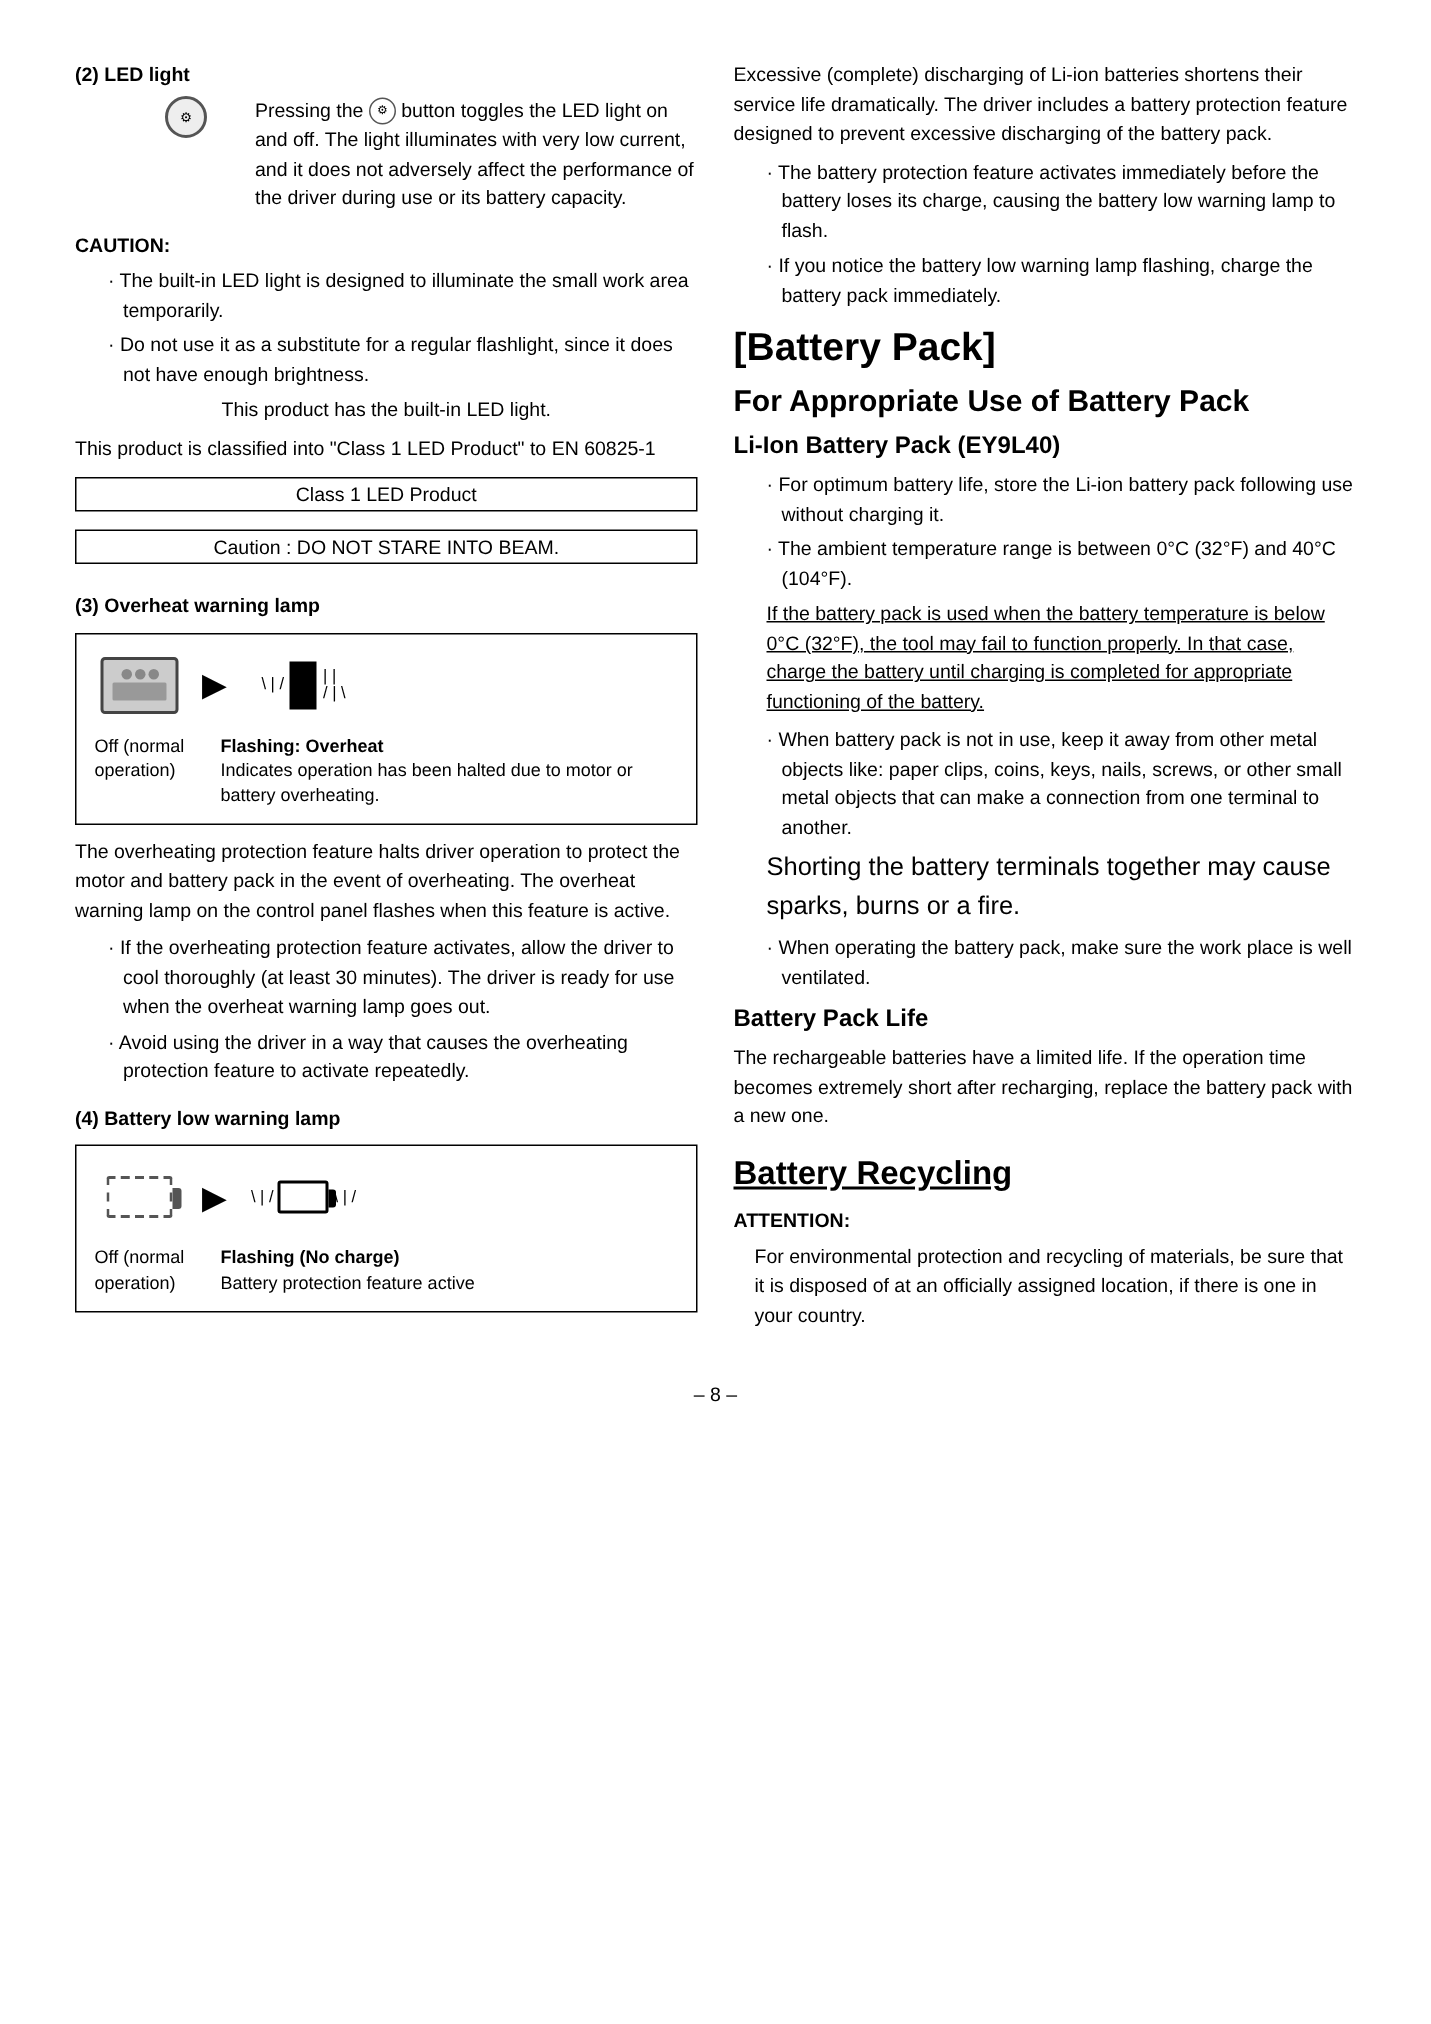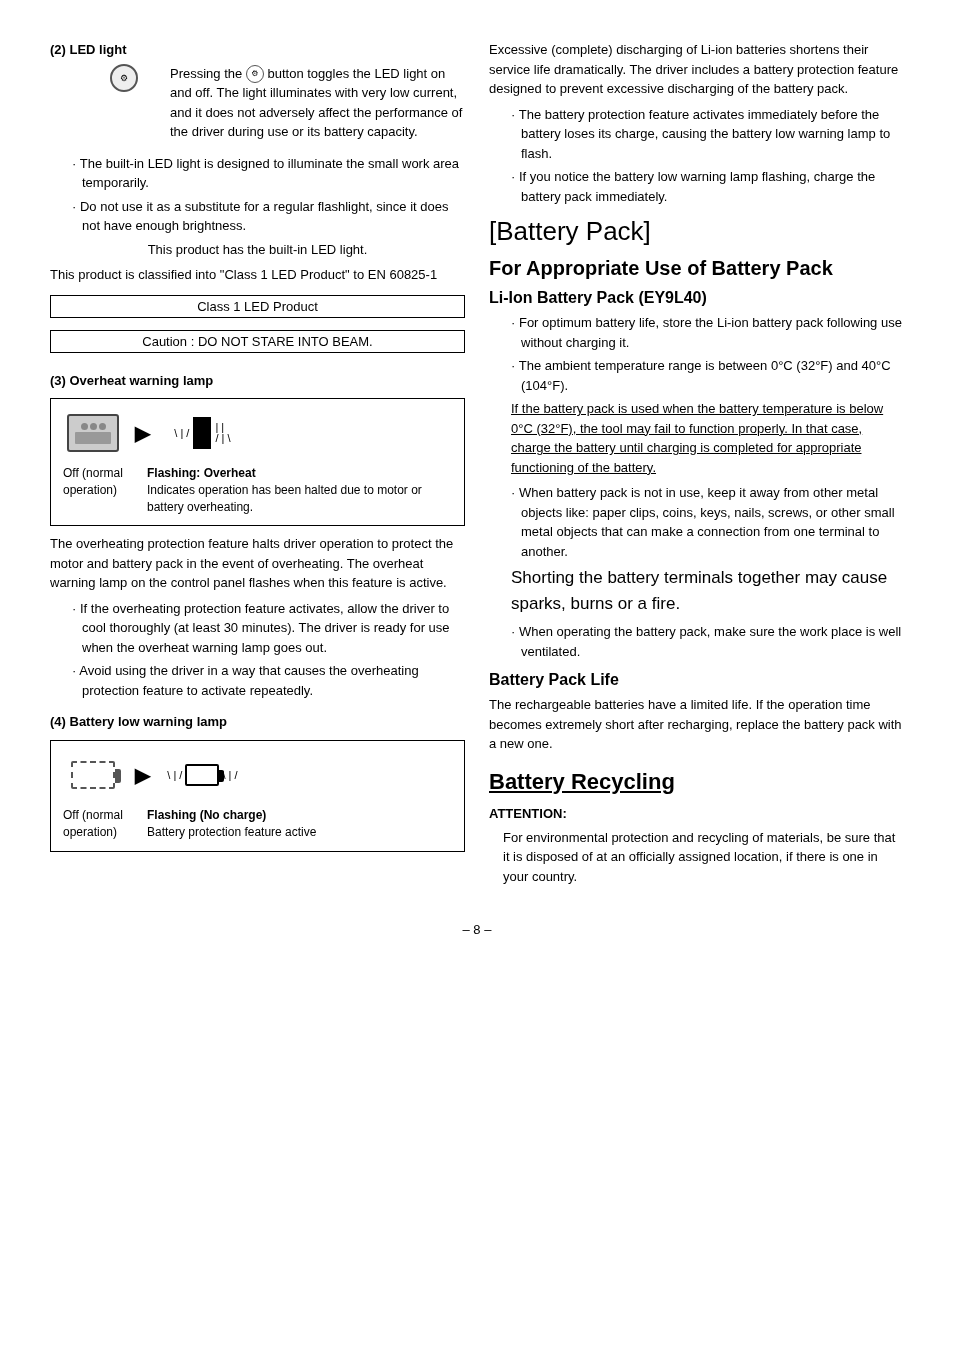--- a/index.html
+++ b/index.html
@@ -95,21 +95,21 @@
     }
     .caption-left {
       width: 72px;
       flex-shrink: 0;
     }
     .caption-right {
       flex: 1;
     }
     .h1-size {
       font-size: 26px;
-      font-weight: normal;
+      font-weight: bold;
       line-height: 1.2;
       margin-bottom: 8px;
     }
     .h2-size {
       font-size: 20px;
       font-weight: bold;
       line-height: 1.3;
       margin-bottom: 8px;
     }
     .h3-size {
@@ -133,20 +133,21 @@
     <div>
       <p class="section-title">(2) LED light</p>
       <div style="display:flex; gap:10px; margin-bottom:6px;">
         <div style="width:110px; flex-shrink:0; padding-left: 60px;">
           
           <div style="display:inline-flex; align-items:center; justify-content:center; width:28px; height:28px; border-radius:50%; border:2px solid #555; background:#eee; font-size:9px; margin-bottom:3px;">⚙</div>
         </div>
         <p style="font-size:13px; line-height:1.5;">Pressing the <span style="display:inline-flex; align-items:center; justify-content:center; width:18px; height:18px; border-radius:50%; border:1.5px solid #555; font-size:8px; vertical-align:middle;">⚙</span> button toggles the LED light on and off. The light illuminates with very low current, and it does not adversely affect the performance of the driver during use or its battery capacity.</p>
       </div>
 
+      <p class="section-title">CAUTION:</p>
       <div class="indent">
         <p class="bullet-item">The built-in LED light is designed to illuminate the small work area temporarily.</p>
         <p class="bullet-item">Do not use it as a substitute for a regular flashlight, since it does not have enough brightness.</p>
       </div>
 
       <p style="font-size:13px; line-height:1.5;text-align:center;">This product has the built-in LED light.</p>
       <p style="font-size:13px; line-height:1.5; margin-bottom:4px;">This product is classified into "Class 1 LED Product" to EN 60825-1</p>
       <div class="box-label">Class 1 LED Product</div>
       <div class="box-label">Caution : DO NOT STARE INTO BEAM.</div>
     </div>

